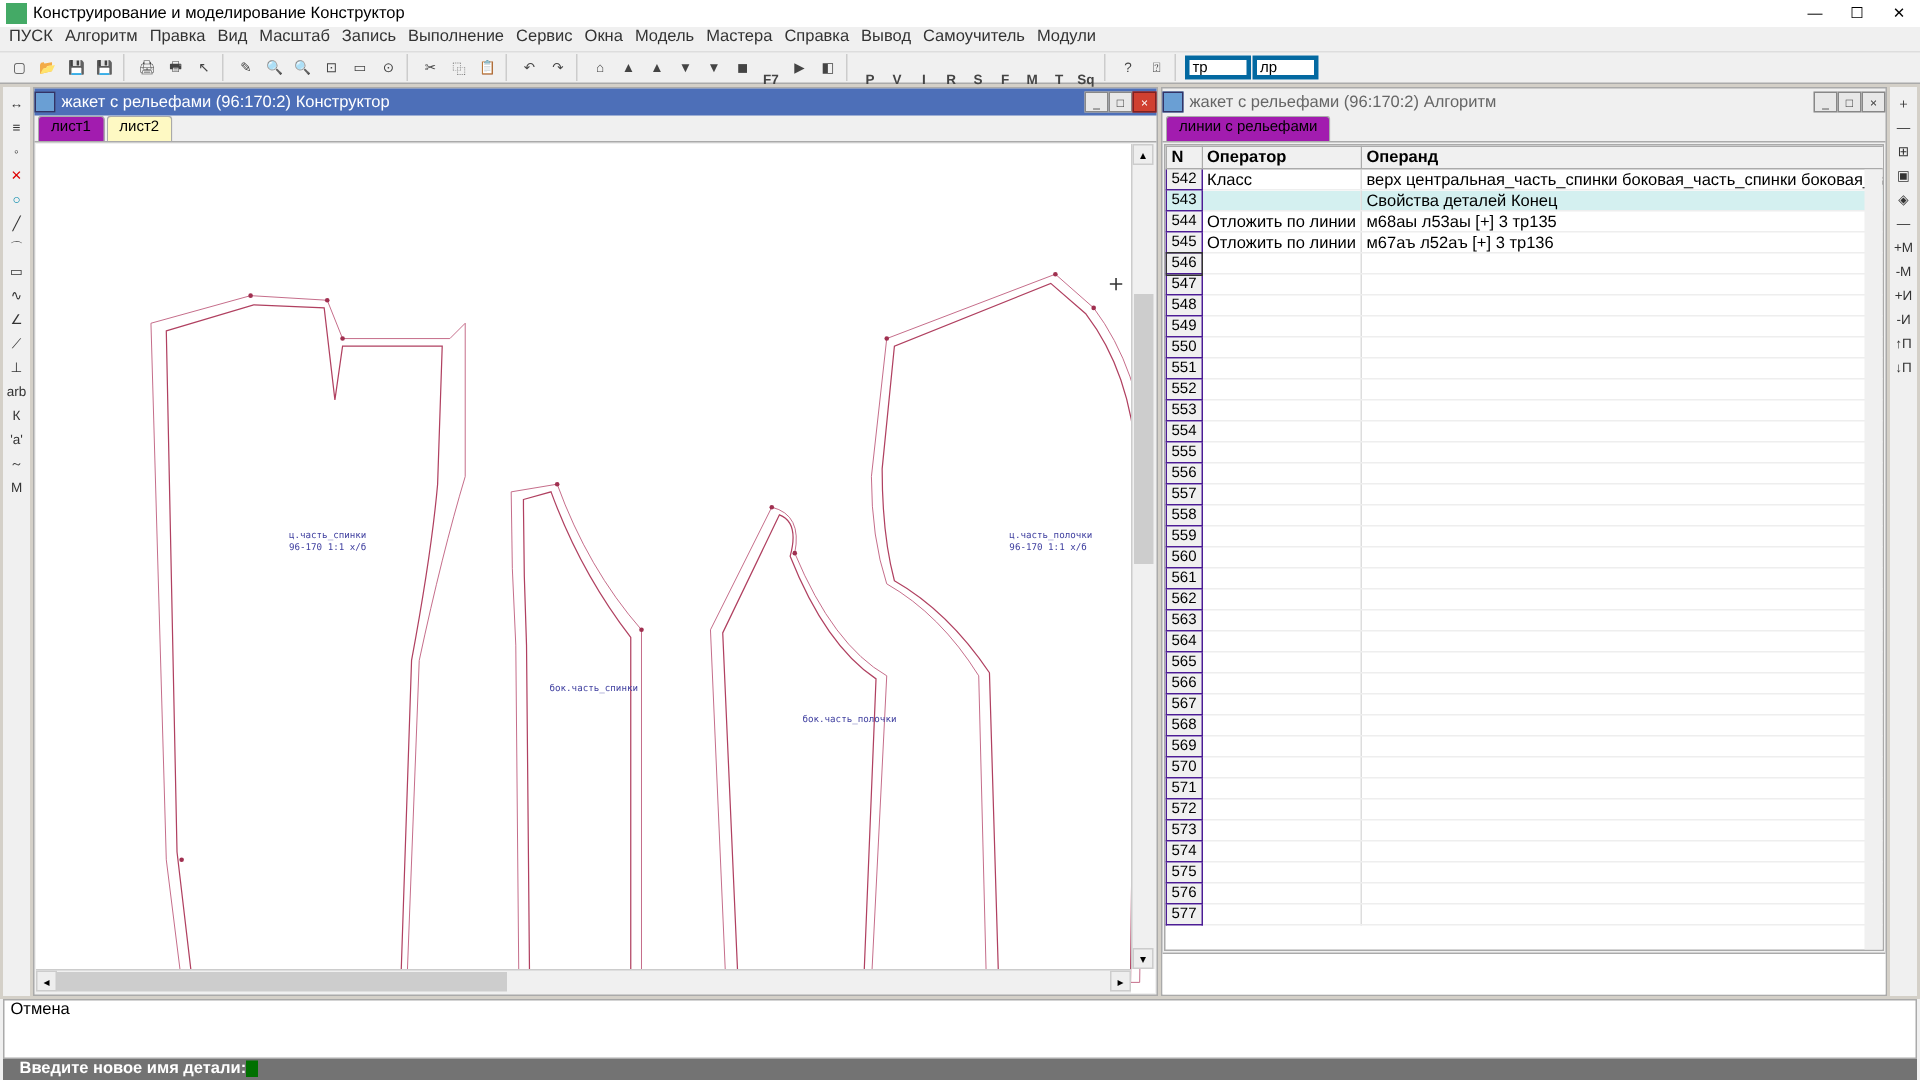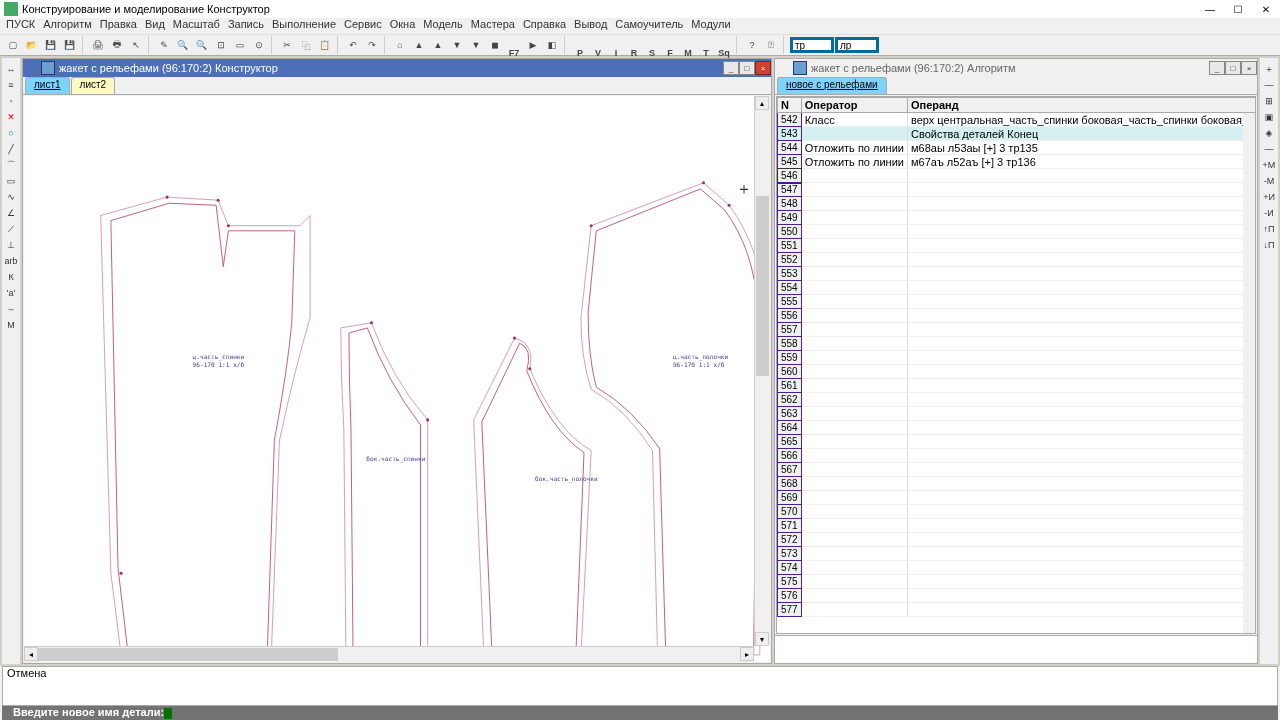--- a/index.html
+++ b/index.html
@@ -21,30 +21,30 @@
 
 .workspace { height: 610px; display: flex; background: #d4d0c8; padding: 2px; gap: 2px; }
 
 .left-palette, .right-palette { width: 18px; background: #f0f0f0; display: flex; flex-direction: column; gap: 2px; padding-top: 4px; align-items: center; }
 .left-palette .p, .right-palette .p { width: 14px; height: 14px; display: flex; align-items: center; justify-content: center; font-size: 9px; color: #333; }
 
 .pane { background: #f0f0f0; border: 1px solid #aaa; display: flex; flex-direction: column; position: relative; }
 .pane.constructor { flex: 1; }
 .pane.algorithm { width: 484px; }
 
-.pane-title { height: 18px; display: flex; align-items: center; padding-left: 18px; color: #666; }
+.pane-title { height: 18px; display: flex; align-items: center; padding-left: 0; color: #666; }
 .pane-title.active { background: #4d6fb8; color: #fff; }
 .pane-title .picon { width: 14px; height: 14px; background: #6a9fd4; margin-right: 4px; border: 1px solid #336; }
 .pane-title .pctrls { margin-left: auto; display: flex; gap: 0; }
 .pane-title .pctrls span { width: 16px; height: 14px; border: 1px solid #888; background: #e8e8e8; display: flex; align-items: center; justify-content: center; font-size: 8px; color: #333; }
 .pane-title .pctrls .close { background: #d04030; color: #fff; border-color: #802020; }
 
 .tabstrip { height: 18px; display: flex; border-bottom: 1px solid #aaa; padding-left: 2px; }
 .tabstrip .tab { padding: 1px 8px; border: 1px solid #aaa; border-bottom: none; background: #fef9c3; margin-right: 1px; font-size: 10px; border-radius: 3px 3px 0 0; }
-.tabstrip .tab.active { background: #7dd3fc; text-decoration: underline; }
+.tabstrip .tab.active { background: #a21caf; }
 
 .drawing { flex: 1; background: #fff; position: relative; overflow: hidden; margin: 1px; }
 .drawing svg { width: 100%; height: 100%; }
 .drawing .scroll-v { position: absolute; right: 0; top: 0; bottom: 16px; width: 16px; background: #f0f0f0; border-left: 1px solid #ccc; }
 .drawing .scroll-v .thumb { position: absolute; left: 1px; right: 1px; top: 100px; height: 180px; background: #cdcdcd; }
 .drawing .scroll-h { position: absolute; left: 0; right: 16px; bottom: 0; height: 16px; background: #f0f0f0; border-top: 1px solid #ccc; }
 .drawing .scroll-h .thumb { position: absolute; top: 1px; bottom: 1px; left: 14px; width: 300px; background: #cdcdcd; }
 .drawing .scroll-h .arrow, .drawing .scroll-v .arrow { position: absolute; width: 14px; height: 14px; background: #eee; border: 1px solid #ccc; font-size: 8px; display: flex; align-items: center; justify-content: center; }
 .drawing .plus-cursor { position: absolute; left: 712px; top: 83px; font-size: 16px; color: #333; font-weight: 300; }
 
@@ -230,21 +230,21 @@
     <div class="pane-title">
       <span class="picon"></span>
       <span>жакет с рельефами (96:170:2) Алгоритм</span>
       <span class="pctrls">
         <span>_</span>
         <span>□</span>
         <span>×</span>
       </span>
     </div>
     <div class="tabstrip">
-      <span class="tab active">новое с рельефами</span>
+      <span class="tab active">линии с рельефами</span>
     </div>
     <div class="table-wrap">
       <table class="alg-table">
         <thead>
             <tr>
           <th class="n">N</th>
           <th class="op">Оператор</th>
           <th>Операнд</th>
         </tr>
           </thead>

